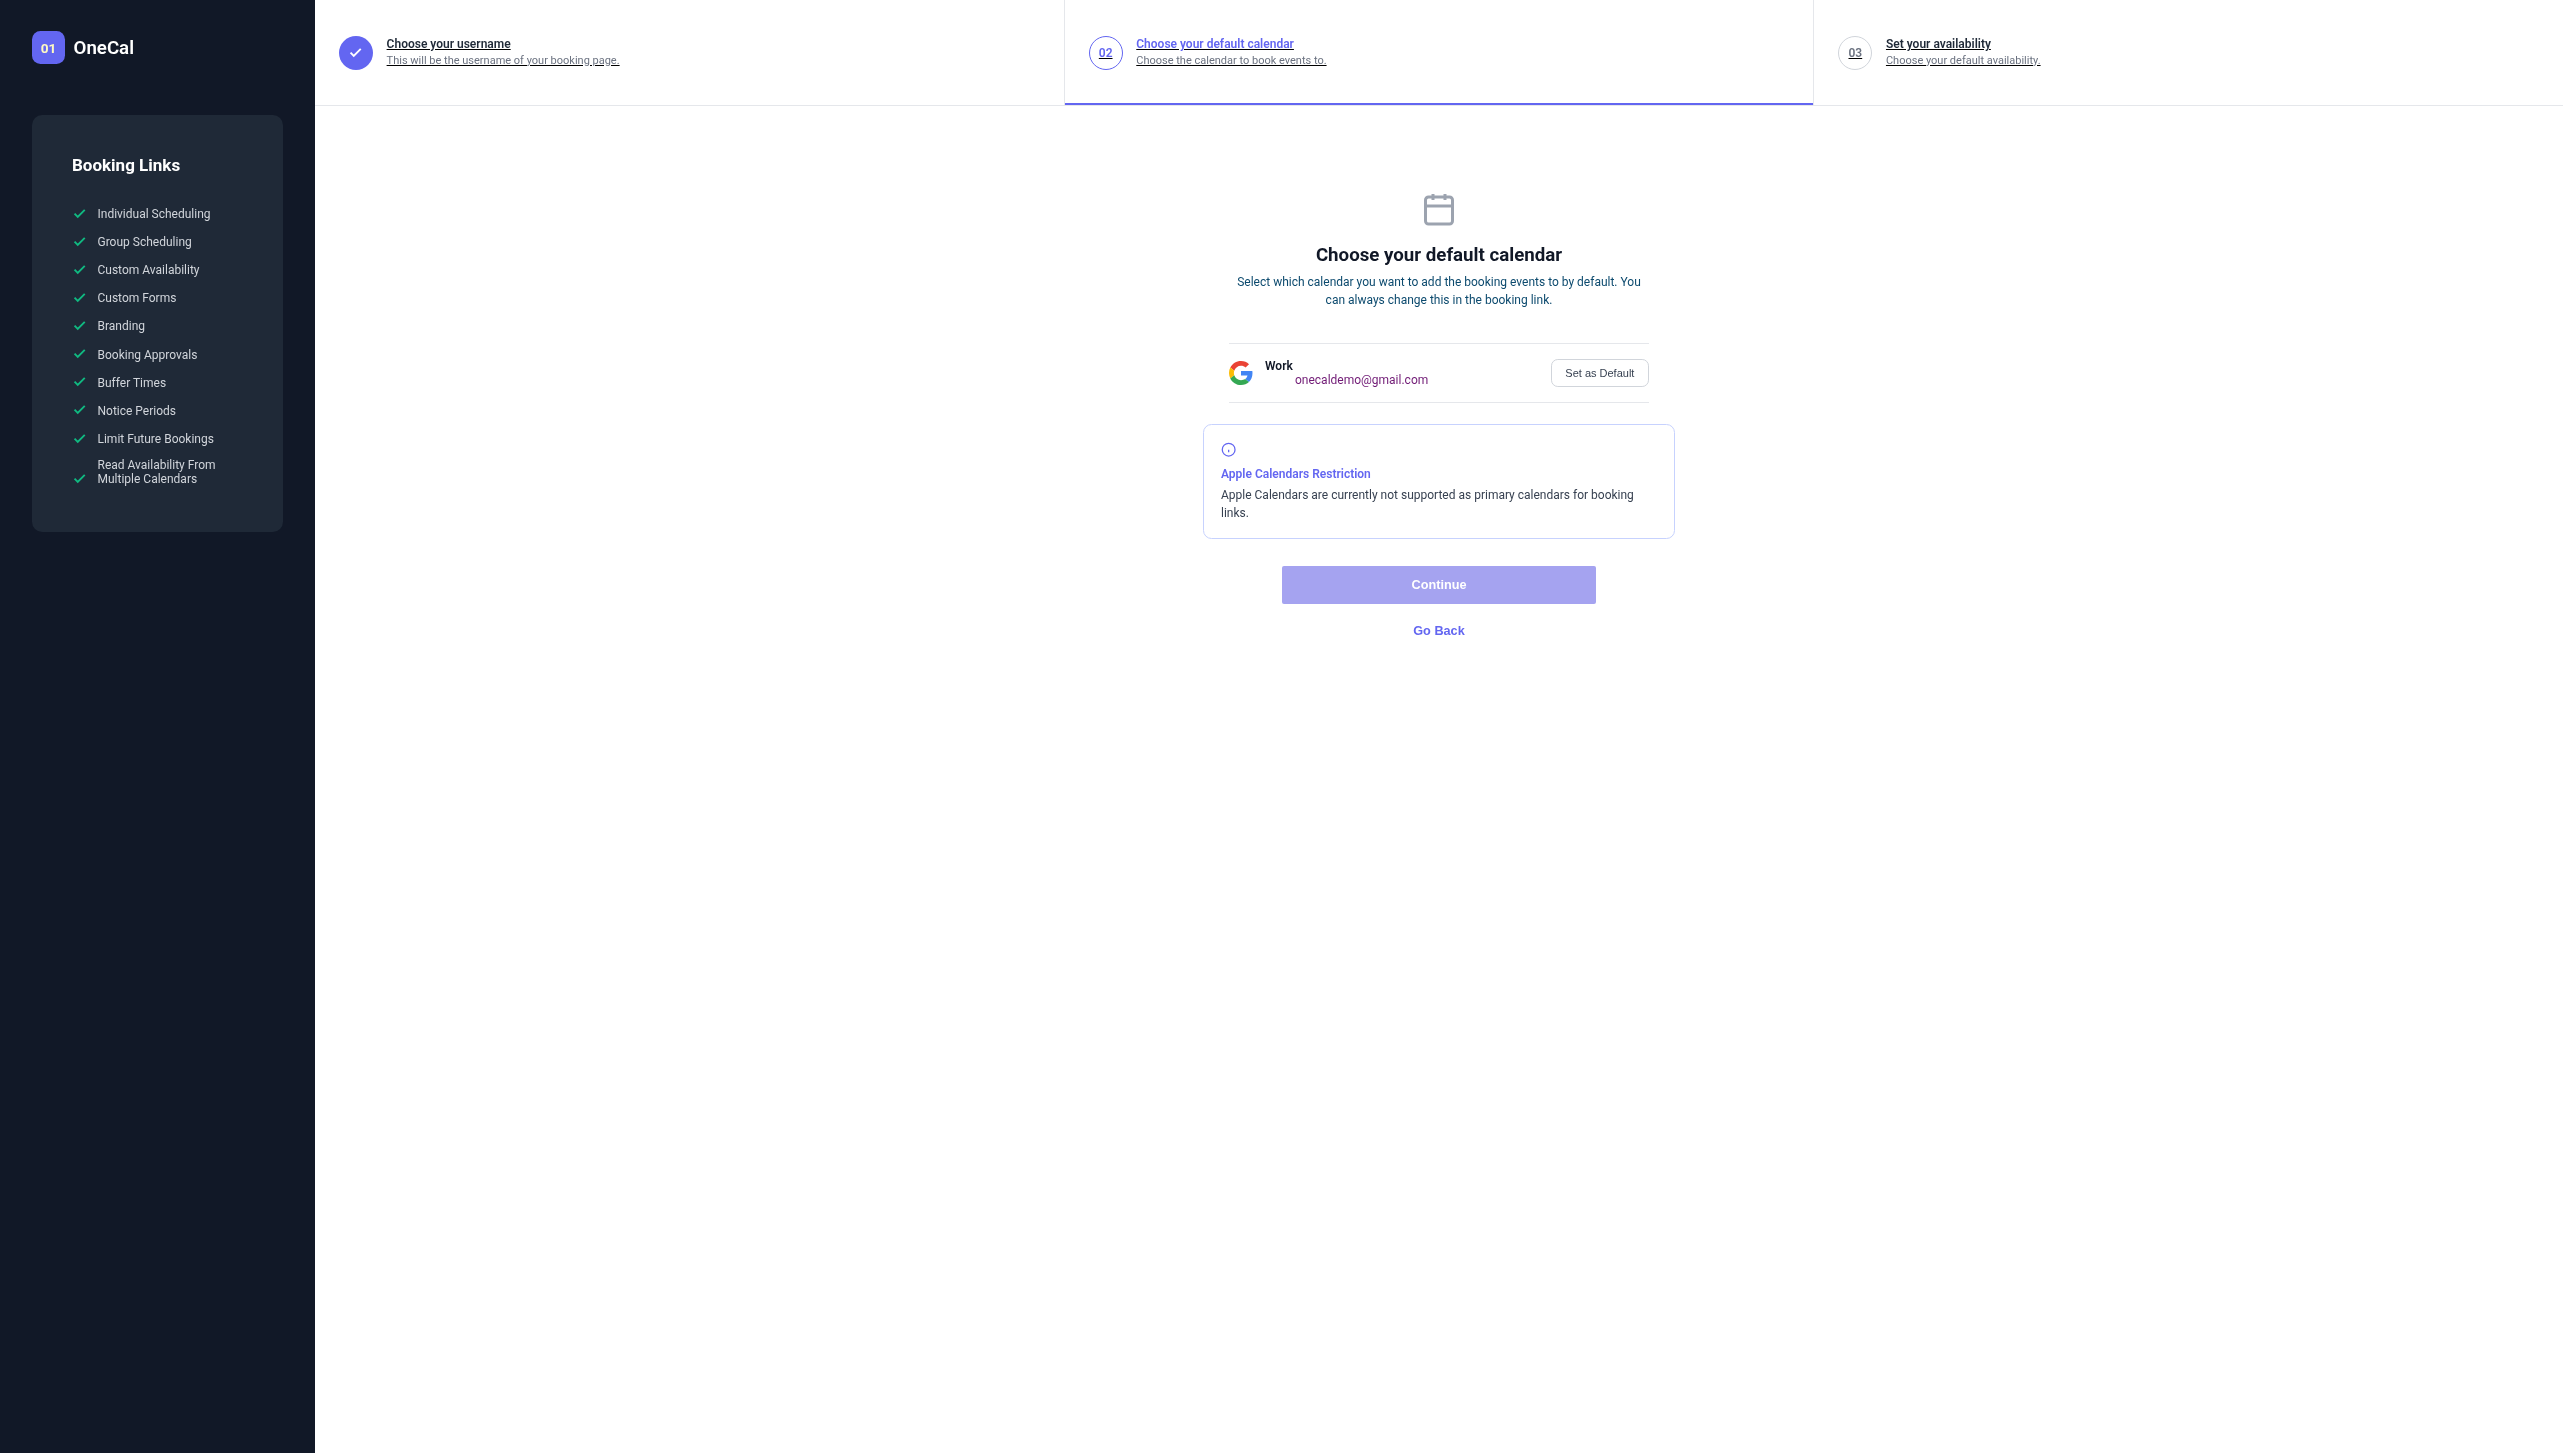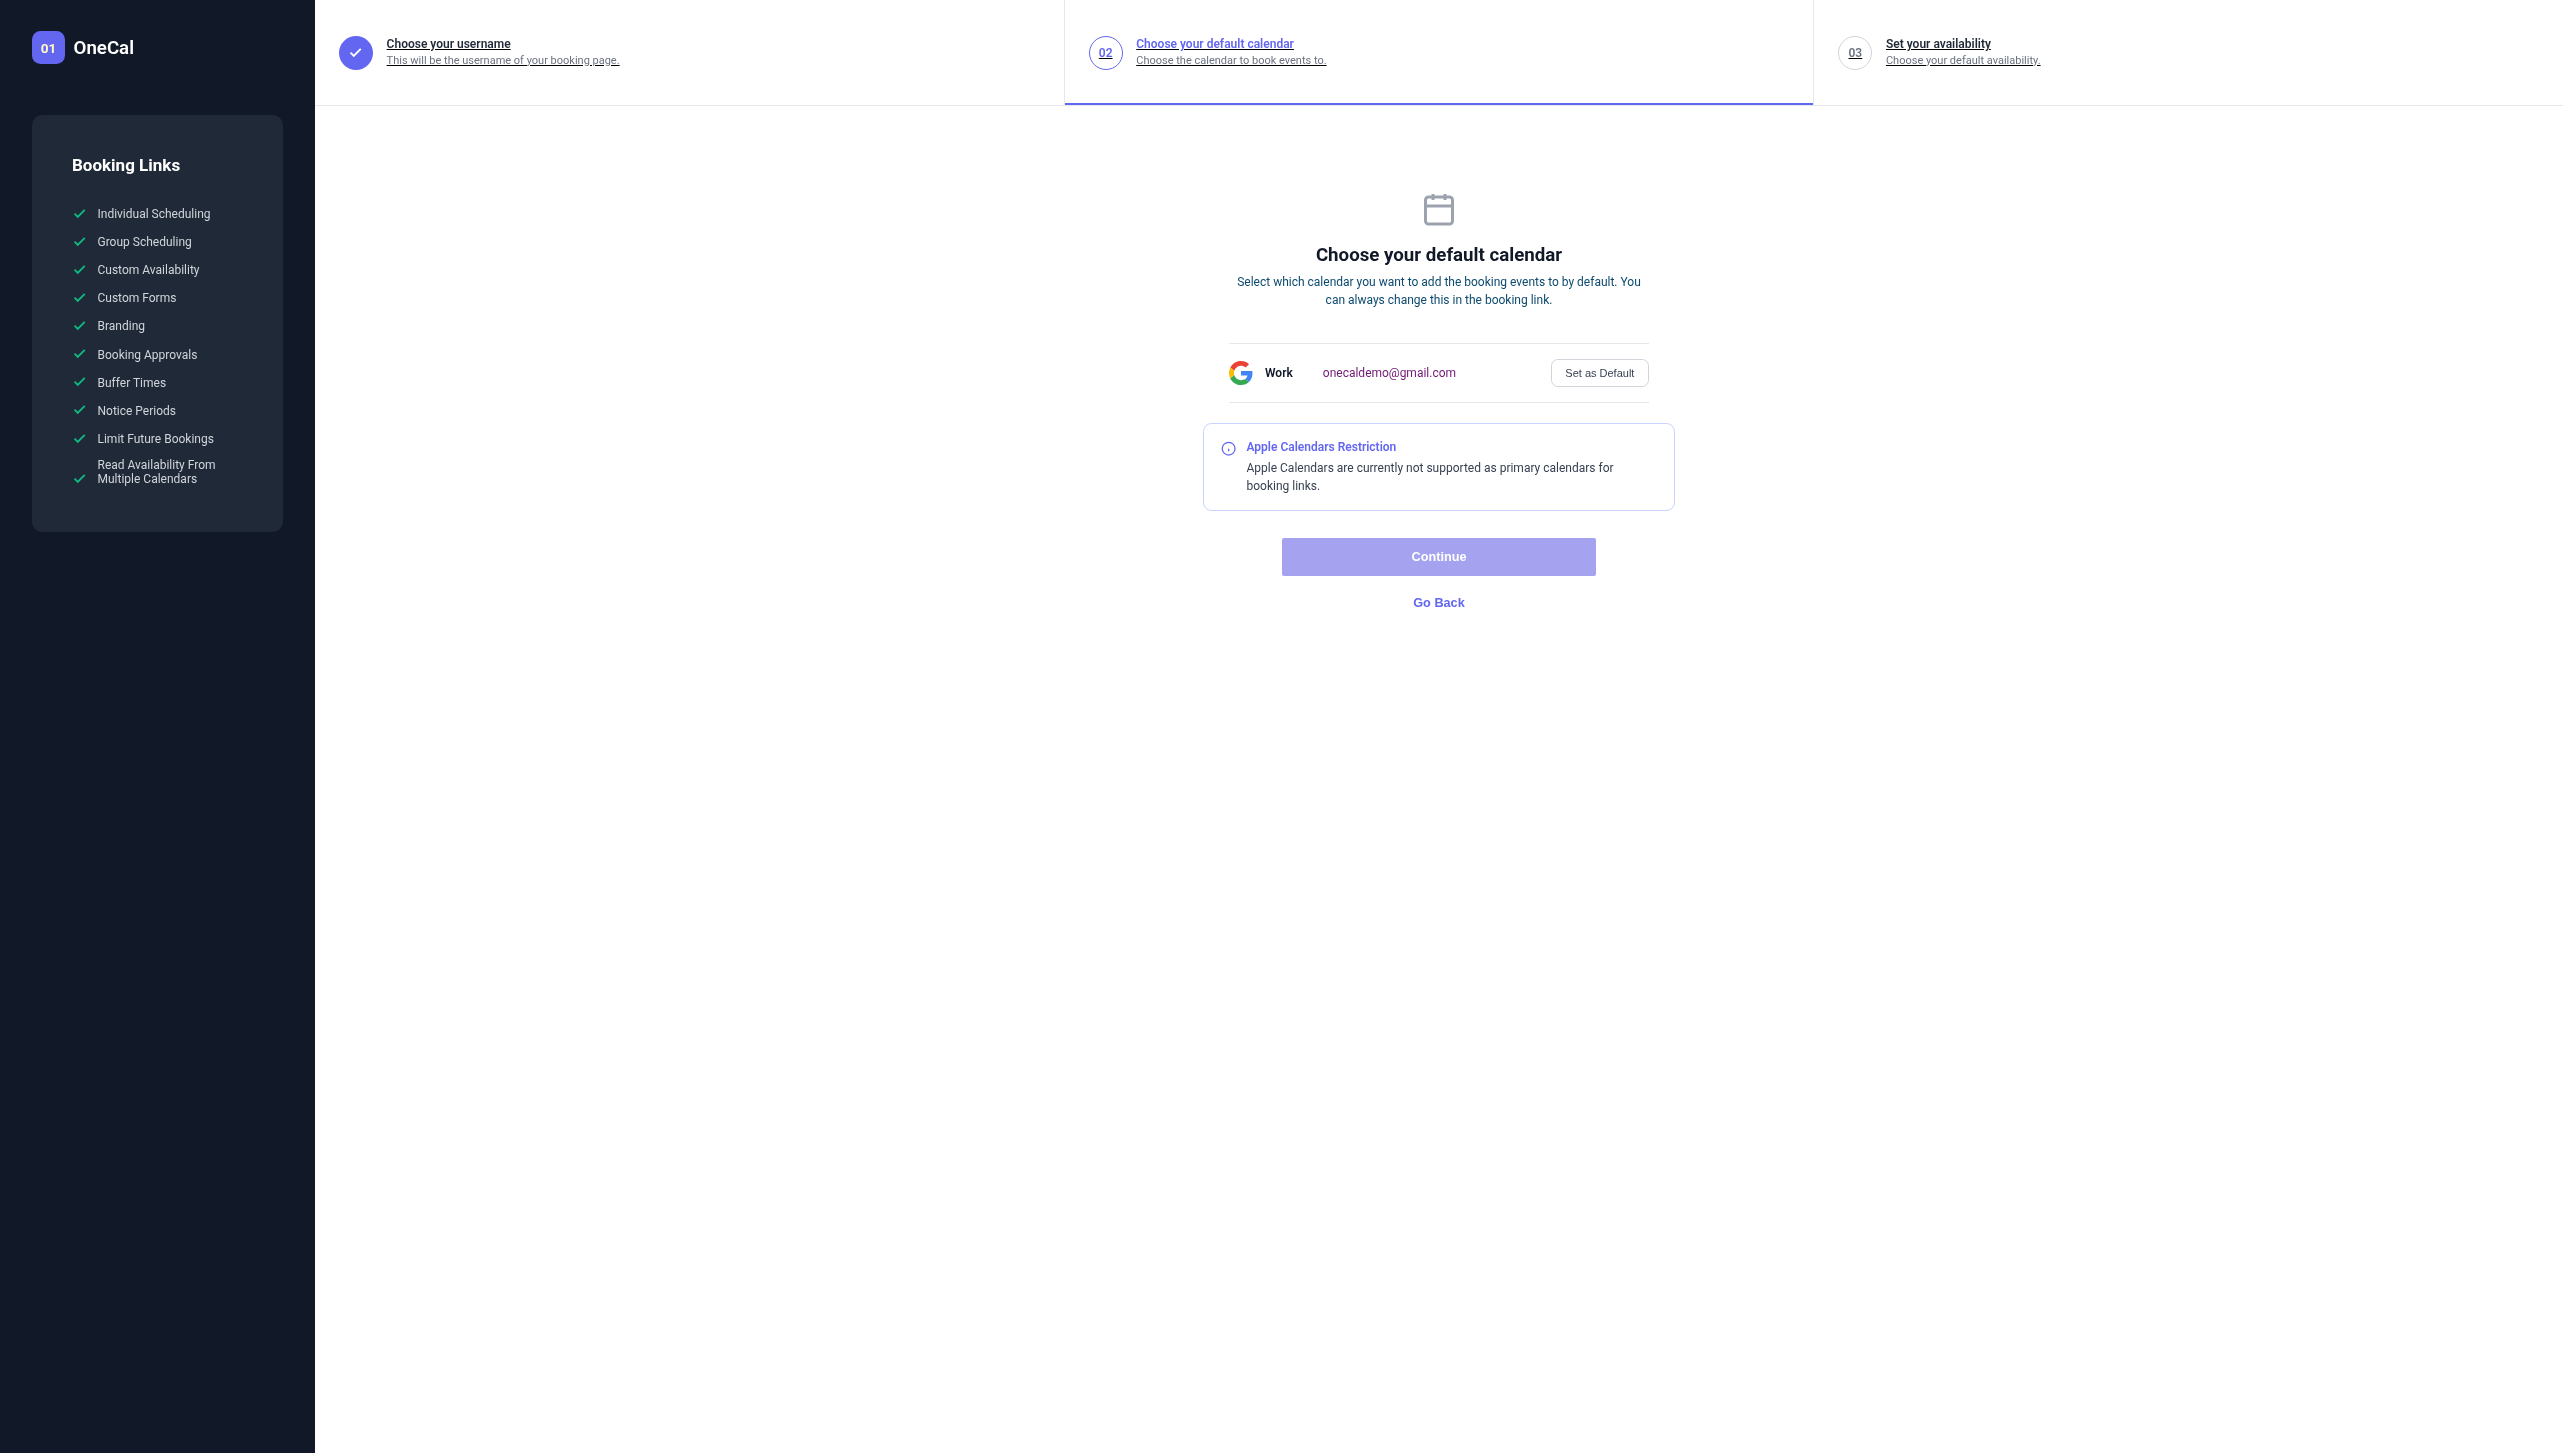--- a/index.html
+++ b/index.html
@@ -186,21 +186,21 @@
       display: flex;
       align-items: center;
       gap: 12px;
     }
     .google-icon {
       width: 24px;
       height: 24px;
     }
     .calendar-details {
       display: flex;
-      flex-direction: row;
+      flex-direction: column;
     }
     .calendar-name {
       font-size: 12px;
       font-weight: 600;
       color: #111827;
     }
     .calendar-email {
       font-size: 12px;
       color: #701a75;
       margin-left: 30px;
@@ -217,20 +217,21 @@
     }
     .alert-box {
       width: 472px;
       border: 0.8px solid #c7d2fe;
       background: #ffffff;
       border-radius: 8.5px;
       padding: 15.3px 17px;
       display: flex;
       gap: 10.2px;
       margin-bottom: 27px;
+      flex-direction: column;
     }
     .alert-icon {
       width: 15.3px;
       height: 15.3px;
       color: #6366f1;
       flex-shrink: 0;
       margin-top: 1.7px;
     }
     .alert-content {
       flex: 1;

